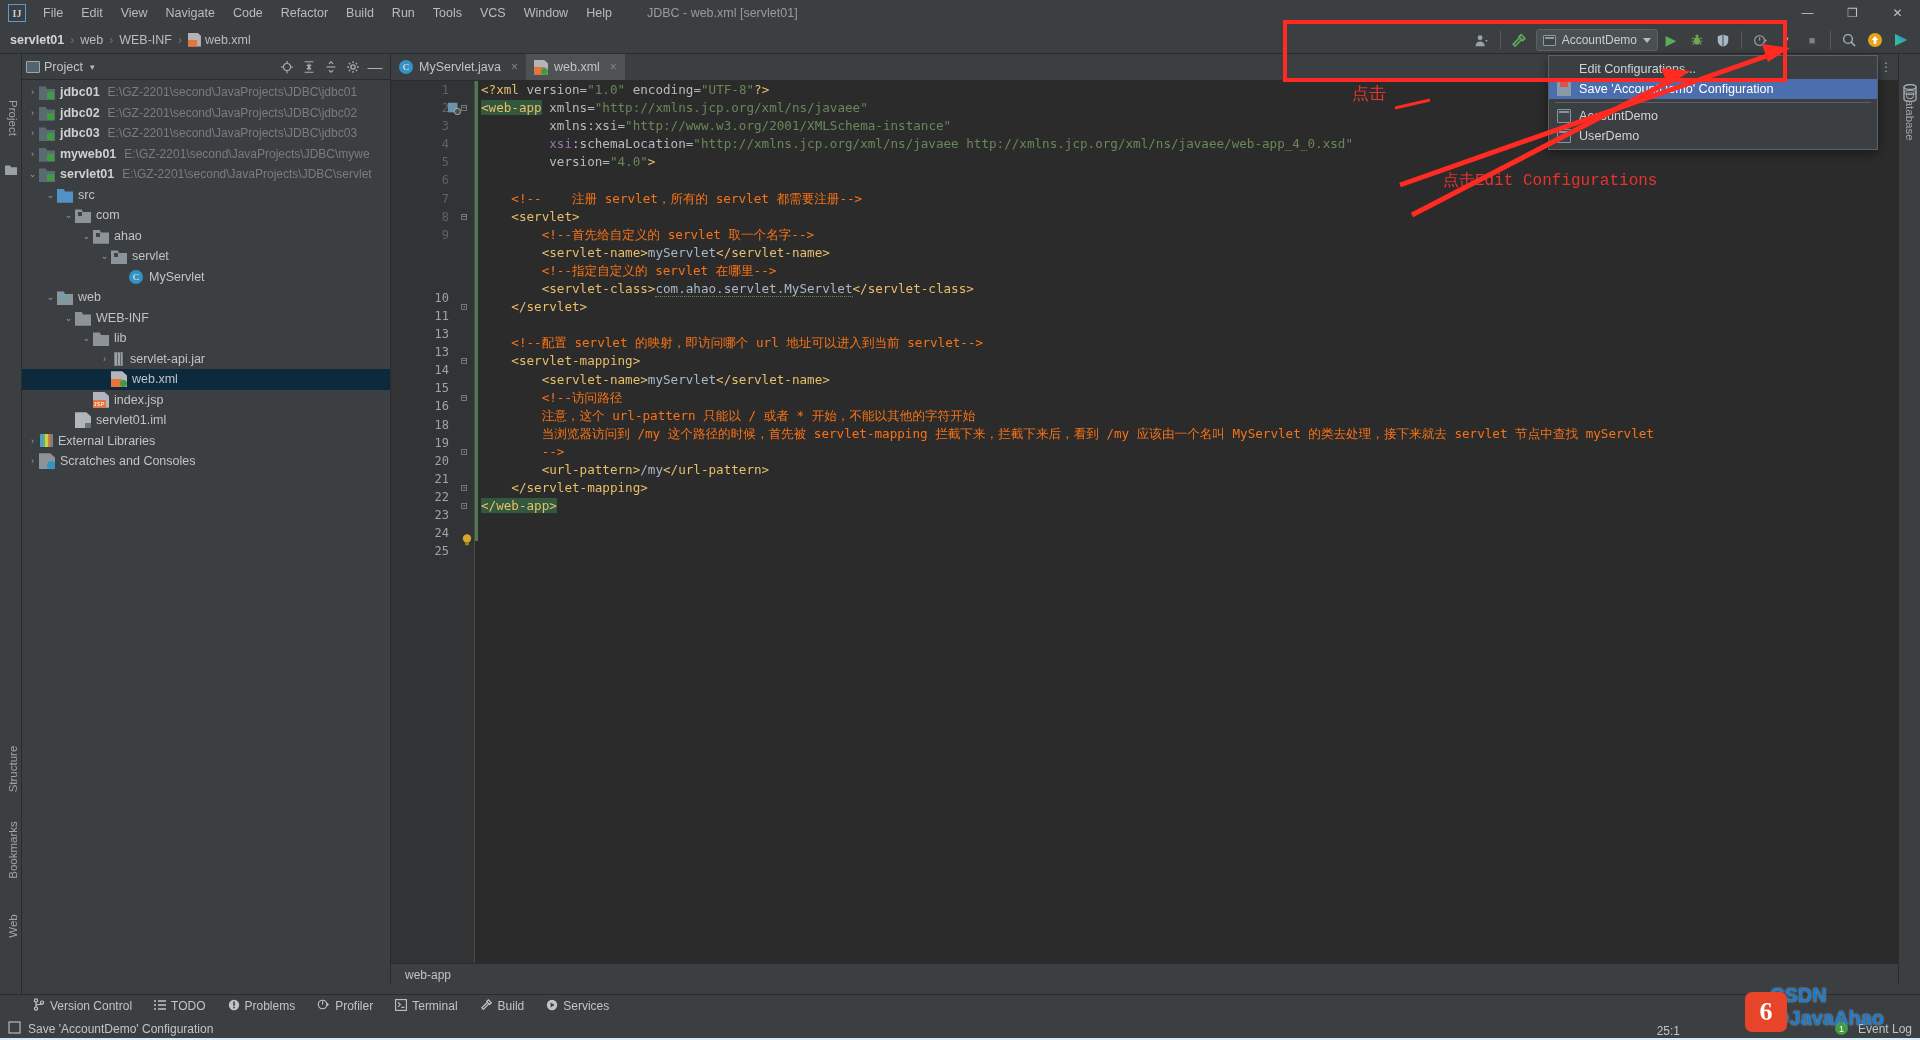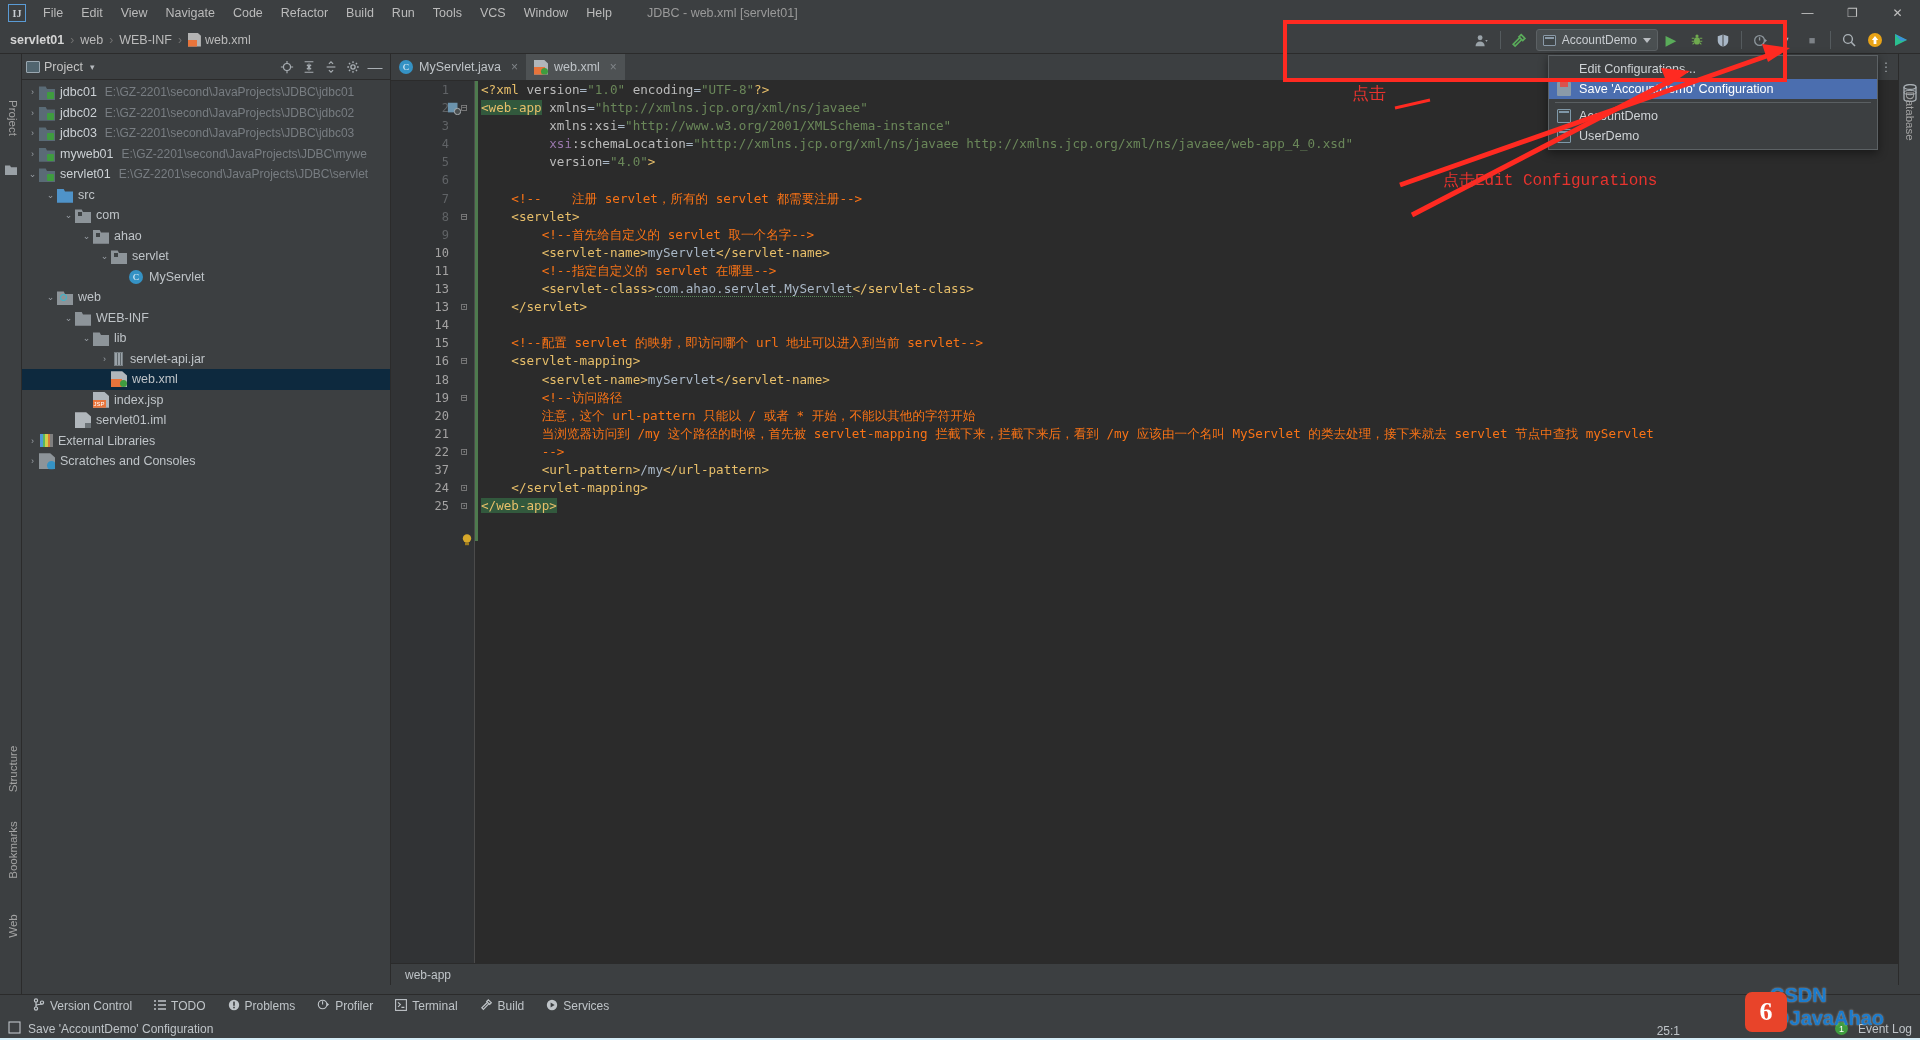--- a/index.html
+++ b/index.html
@@ -119,21 +119,21 @@
   }
   .tree { padding-top:2px; font-size:12.5px; }
   .row {
     display:flex; align-items:center; height:20.5px; padding-left:4px; white-space:nowrap;
   }
   .row.sel { background:#0d293e; }
   .arrow {
     width:13px; text-align:center; color:#9aa0a6; font-size:9px; flex:none;
   }
   .nm { color:#bfc4c8; }
-  .nm.b { font-weight:normal; color:#ccd1d5; }
+  .nm.b { font-weight:bold; color:#ccd1d5; }
   .path { color:#787d82; margin-left:8px; font-size:12px; }
   .ic { width:16px; height:16px; margin-right:5px; flex:none; position:relative; }
 
   .ic.module{ background:#5a6b76; clip-path:polygon(0 14%,42% 14%,50% 30%,100% 30%,100% 100%,0 100%); }
   .ic.module::after{content:'';position:absolute;right:1px;bottom:1px;width:7px;height:7px;background:#3f9c3f;border-radius:1px;}
   .ic.srcfolder{ background:#4f93c9; clip-path:polygon(0 14%,42% 14%,50% 30%,100% 30%,100% 100%,0 100%); }
   .ic.pkg{ background:#8d9499; clip-path:polygon(0 14%,42% 14%,50% 30%,100% 30%,100% 100%,0 100%); }
   .ic.pkg::after{content:'';position:absolute;left:3px;top:5px;width:4px;height:4px;background:#3f4345;}
   .ic.folder{ background:#8d9499; clip-path:polygon(0 14%,42% 14%,50% 30%,100% 30%,100% 100%,0 100%); }
   .ic.webfolder{ background:#8d9499; clip-path:polygon(0 14%,42% 14%,50% 30%,100% 30%,100% 100%,0 100%); }
@@ -192,21 +192,21 @@
   .code {
     position:absolute; left:0; top:0; width:100%; height:100%;
     font-family:"DejaVu Sans Mono","Liberation Mono",monospace;
     font-size:12.6px; line-height:18.1px;
   }
   .cl { position:relative; height:18.1px; white-space:pre; }
   .ln {
     position:absolute; left:0; width:58px; text-align:right; color:#606366; font-size:12px;
     font-family:"DejaVu Sans Mono",monospace;
   }
-  .ln.cur { color:#a4a3a3; }
+  .ln.cur { color:#a4a3a3;margin-top:45px; }
   .txt { position:absolute; left:90px; color:#a9b7c6; }
   .at  { color:#bababa; }
   .av  { color:#6a8759; }
   .cm  { color:#f97316; }
   .tg  { color:#e8bf6a; }
   .hl  { background:#32593d; }
   .xsi { color:#9876aa; }
   .fold {
     position:absolute; left:70px; color:#8a8a8a; font-size:11px; line-height:18.1px;
   }
@@ -602,21 +602,21 @@
       <div class="cl"><span class="ln cur">13</span><span class="txt"><span class="tg">        &lt;servlet-class&gt;</span><span style="color:#a9b7c6;border-bottom:1px dotted #5a8a5a;">com.ahao.servlet.MyServlet</span><span class="tg">&lt;/servlet-class&gt;</span></span></div>
       <div class="cl"><span class="ln cur">13</span><span class="fold">⊡</span><span class="txt"><span class="tg">    &lt;/servlet&gt;</span></span></div>
       <div class="cl"><span class="ln cur">14</span><span class="txt"></span></div>
       <div class="cl"><span class="ln cur">15</span><span class="txt cm">    &lt;!--配置 servlet 的映射，即访问哪个 url 地址可以进入到当前 servlet--&gt;</span></div>
       <div class="cl"><span class="ln cur">16</span><span class="fold">⊟</span><span class="txt"><span class="tg">    &lt;servlet-mapping&gt;</span></span></div>
       <div class="cl"><span class="ln cur">18</span><span class="txt"><span class="tg">        &lt;servlet-name&gt;</span><span style="color:#a9b7c6">myServlet</span><span class="tg">&lt;/servlet-name&gt;</span></span></div>
       <div class="cl"><span class="ln cur">19</span><span class="fold">⊟</span><span class="txt cm">        &lt;!--访问路径</span></div>
       <div class="cl"><span class="ln cur">20</span><span class="txt cm">        注意，这个 url-pattern 只能以 / 或者 * 开始，不能以其他的字符开始</span></div>
       <div class="cl"><span class="ln cur">21</span><span class="txt cm">        当浏览器访问到 /my 这个路径的时候，首先被 servlet-mapping 拦截下来，拦截下来后，看到 /my 应该由一个名叫 MyServlet 的类去处理，接下来就去 servlet 节点中查找 myServlet</span></div>
       <div class="cl"><span class="ln cur">22</span><span class="fold">⊡</span><span class="txt cm">        --&gt;</span></div>
-      <div class="cl"><span class="ln cur">37</span><span class="txt"><span class="tg">        &lt;url-pattern&gt;</span><span style="color:#a9b7c6">/my</span><span class="tg">&lt;/url-pattern&gt;</span></span></div>
+      <div class="cl"><span class="ln cur">23</span><span class="txt"><span class="tg">        &lt;url-pattern&gt;</span><span style="color:#a9b7c6">/my</span><span class="tg">&lt;/url-pattern&gt;</span></span></div>
       <div class="cl"><span class="ln cur">24</span><span class="fold">⊡</span><span class="txt"><span class="tg">    &lt;/servlet-mapping&gt;</span></span></div>
       <div class="cl"><span class="ln cur">25</span><span class="fold">⊡</span><span class="txt"><span class="tg hl">&lt;/web-app&gt;</span></span></div>
     </div>
 
     <div style="position:absolute;right:24px;top:14px;display:flex;align-items:center;gap:10px;">
       <span>
         <svg width="15" height="15" viewBox="0 0 16 16">
             <path d="M1 9l3 3 6-8M6 11l2 2 6-8" stroke="#4eaa4e" stroke-width="1.8" fill="none"></path>
           </svg>
       </span>

